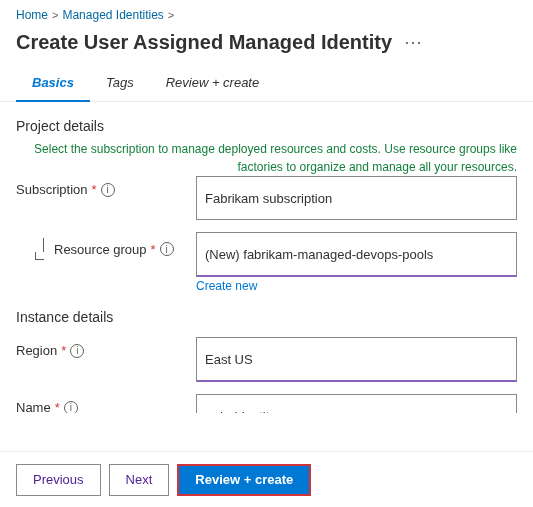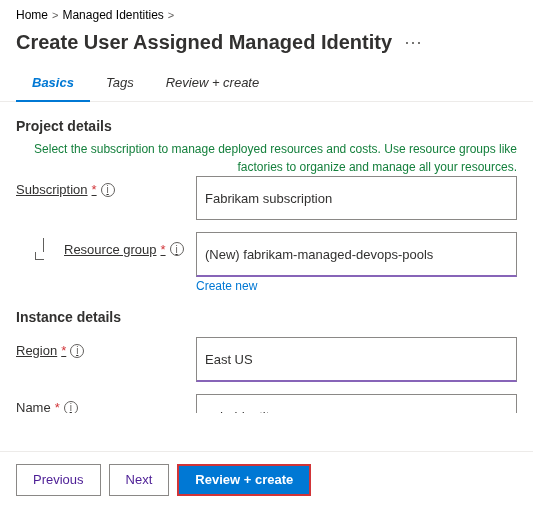--- a/index.html
+++ b/index.html
@@ -14,21 +14,21 @@
     }
 
     .breadcrumb {
       display: flex;
       align-items: center;
       padding: 8px 16px 4px;
       font-size: 12px;
       gap: 4px;
     }
     .breadcrumb a {
-      color: #000000;
+      color: #0369a1;
       text-decoration: none;
     }
     .breadcrumb-sep {
       color: #605e5c;
       font-size: 11px;
     }
 
     .page-title-row {
       display: flex;
       align-items: center;
@@ -72,21 +72,21 @@
     }
 
     .form-content {
       padding: 16px 16px 0;
       overflow-y: auto;
       height: calc(507px - 140px - 56px);
     }
 
     .section-title {
       font-size: 14px;
-      font-weight: 700;
+      font-weight: 400;
       color: #323130;
       margin-bottom: 6px;
     }
 
     .section-desc {
       font-size: 12px;
       color: #15803d;
       margin-bottom: 0;
       line-height: 1.5;
       text-align: right;
@@ -96,21 +96,20 @@
       display: flex;
       align-items: flex-start;
       margin-bottom: 12px;
       gap: 0;
     }
 
     .label-col {
       width: 180px;
       flex-shrink: 0;
       padding-top: 6px;
-      text-decoration: underline;
     }
 
     .field-label {
       font-size: 13px;
       color: #323130;
       display: flex;
       align-items: center;
       gap: 4px;
     }
     .required {
@@ -164,21 +163,21 @@
     }
     .rg-indent {
       display: flex;
       flex-direction: column;
       align-items: flex-start;
       padding-left: 16px;
     }
     .rg-connector {
       display: flex;
       align-items: center;
-      gap: 16px;
+      gap: 6px;
     }
     .connector-lines {
       display: flex;
       flex-direction: column;
       align-items: flex-end;
       width: 16px;
       padding-right: 4px;
     }
 
     .create-new-link {

